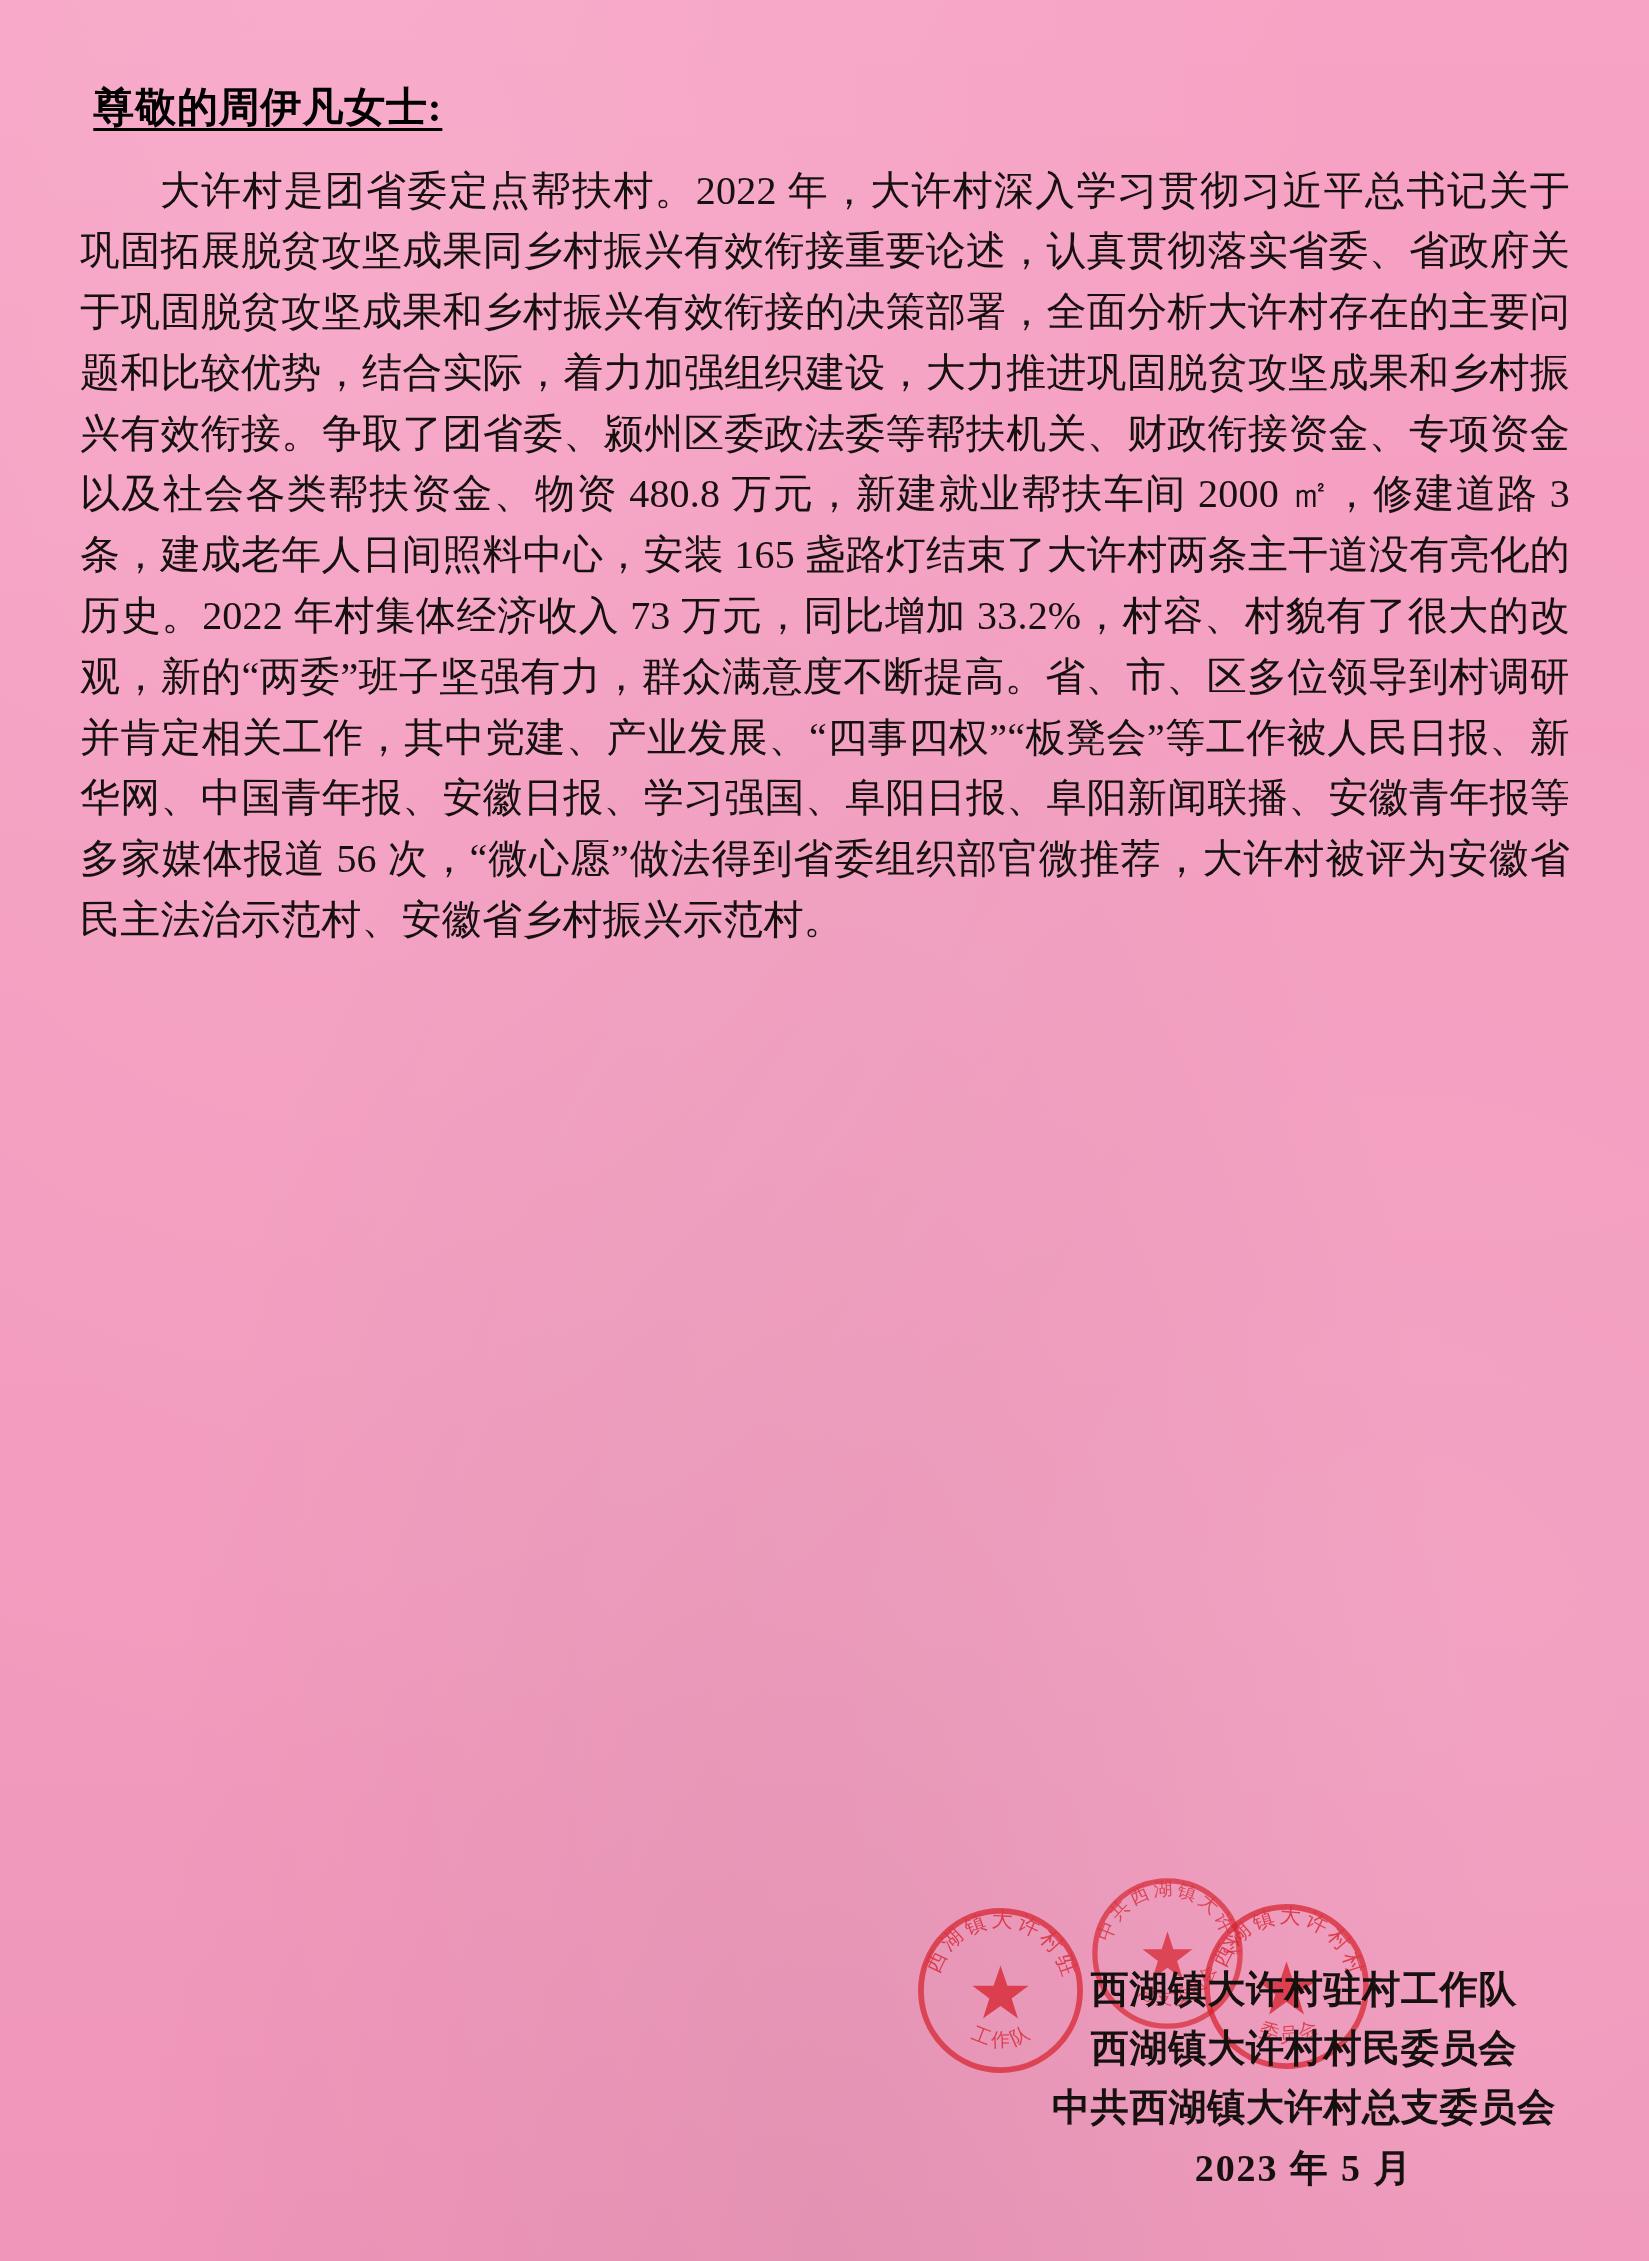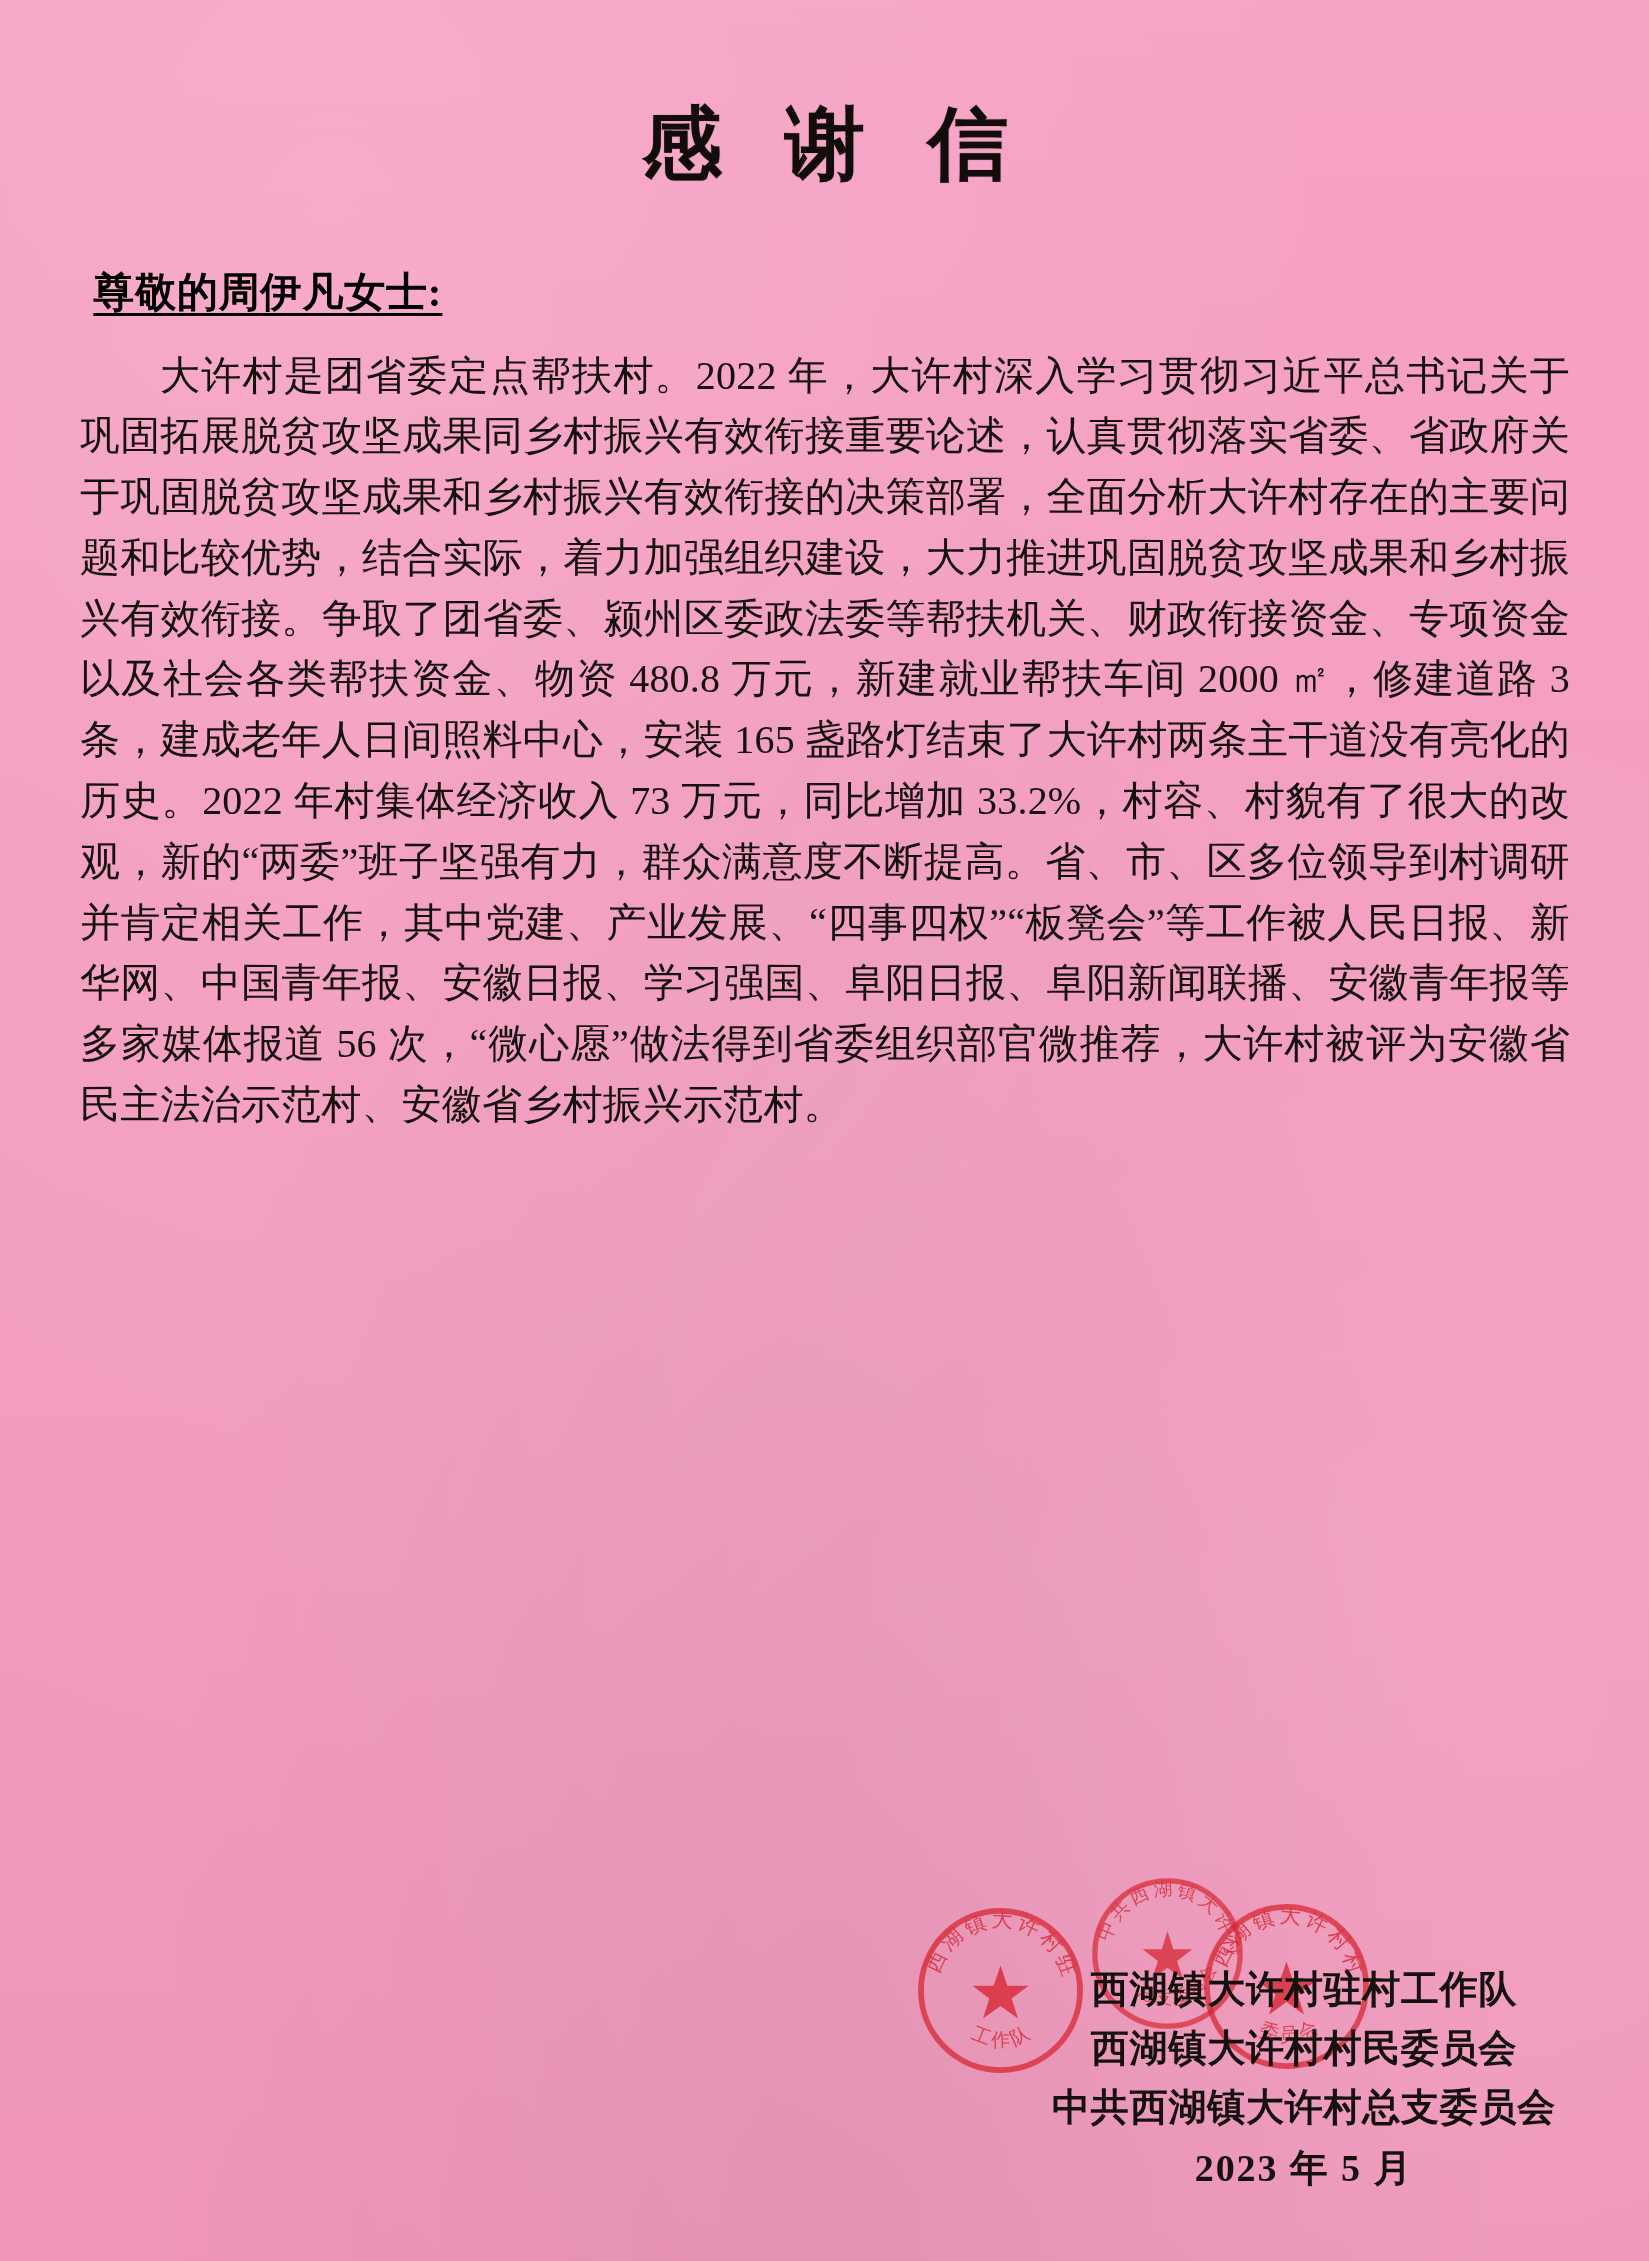--- a/index.html
+++ b/index.html
@@ -98,21 +98,20 @@
   .seal-2 { right: 403px;  bottom: 228px; }
   .seal-3 { right: 276px;  bottom: 187px; }
 </style>
 </head>
 <body>
 
 <div class="paper"></div>
 
 <div class="page">
 
-  <h1 class="doc-title">感 谢 信</h1>
 
   <div class="salutation">尊敬的周伊凡女士:</div>
 
   <p class="body-text para-1">大许村是团省委定点帮扶村。2022 年，大许村深入学习贯彻习近平总书记关于巩固拓展脱贫攻坚成果同乡村振兴有效衔接重要论述，认真贯彻落实省委、省政府关于巩固脱贫攻坚成果和乡村振兴有效衔接的决策部署，全面分析大许村存在的主要问题和比较优势，结合实际，着力加强组织建设，大力推进巩固脱贫攻坚成果和乡村振兴有效衔接。争取了团省委、颍州区委政法委等帮扶机关、财政衔接资金、专项资金以及社会各类帮扶资金、物资 480.8 万元，新建就业帮扶车间 2000 ㎡，修建道路 3 条，建成老年人日间照料中心，安装 165 盏路灯结束了大许村两条主干道没有亮化的历史。2022 年村集体经济收入 73 万元，同比增加 33.2%，村容、村貌有了很大的改观，新的“两委”班子坚强有力，群众满意度不断提高。省、市、区多位领导到村调研并肯定相关工作，其中党建、产业发展、“四事四权”“板凳会”等工作被人民日报、新华网、中国青年报、安徽日报、学习强国、阜阳日报、阜阳新闻联播、安徽青年报等多家媒体报道 56 次，“微心愿”做法得到省委组织部官微推荐，大许村被评为安徽省民主法治示范村、安徽省乡村振兴示范村。</p>
 
 
 </div>
 
 <div class="seal seal-1">
   <svg width="175" height="175" viewBox="0 0 330 330" xmlns="http://www.w3.org/2000/svg">

